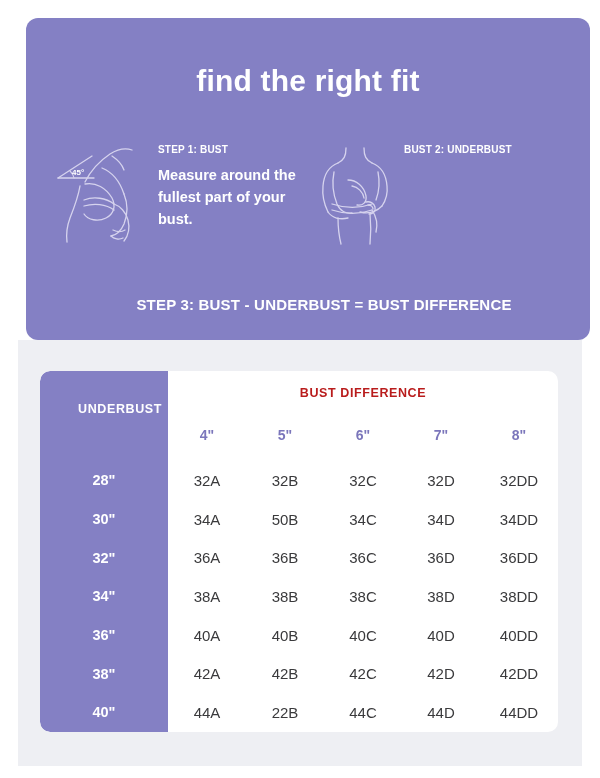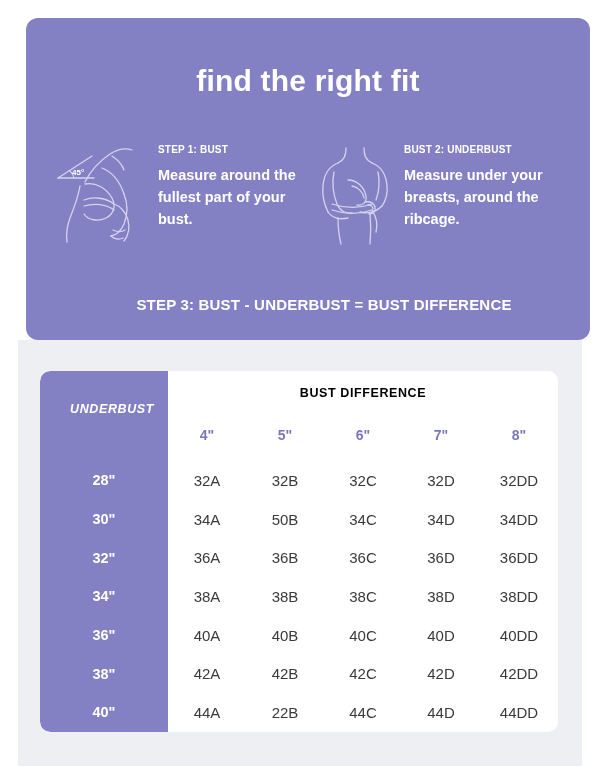--- a/index.html
+++ b/index.html
@@ -148,37 +148,36 @@
     left: 128px;
     top: 0;
     width: 390px;
     height: 44px;
     display: flex;
     align-items: center;
     justify-content: center;
     font-size: 12.5px;
     font-weight: bold;
     letter-spacing: 0.6px;
-    color: #000000;
+    color: #b91c1c;
   }
 
   .underbust-label {
     position: absolute;
-    left: 8px;
+    left: 16px;
     top: 0;
     width: 128px;
     height: 76px;
     display: flex;
     align-items: center;
     justify-content: center;
     font-size: 12.5px;
     font-weight: bold;
     letter-spacing: 0.6px;
     color: #ffffff;
-    font-style: italic;
   }
 
   
   .col-head-row {
     position: absolute;
     left: 128px;
     top: 44px;
     width: 390px;
     height: 40px;
     display: flex;
@@ -299,21 +298,20 @@
           <path d="M24 68 C 36 72, 50 73, 64 68"></path>
 
           <path d="M58 60 C 62 59, 66 61, 67 65 C 68 69, 65 72, 61 72"></path>
           <path d="M60 63 C 63 63, 65 65, 65 67"></path>
 
           <path d="M64 68 C 68 74, 70 82, 68 90"></path>
         </svg>
       </div>
       <div class="step-text">
         <div class="step-heading">BUST 2: UNDERBUST</div>
-        <div class="step-body">Measure under your breasts, around the ribcage.</div>
       </div>
     </div>
 
   </div>
 
   <div class="step-three">STEP 3: BUST - UNDERBUST = BUST DIFFERENCE</div>
 </div>
 
 <div class="table-card">
   <div class="underbust-col"></div>

